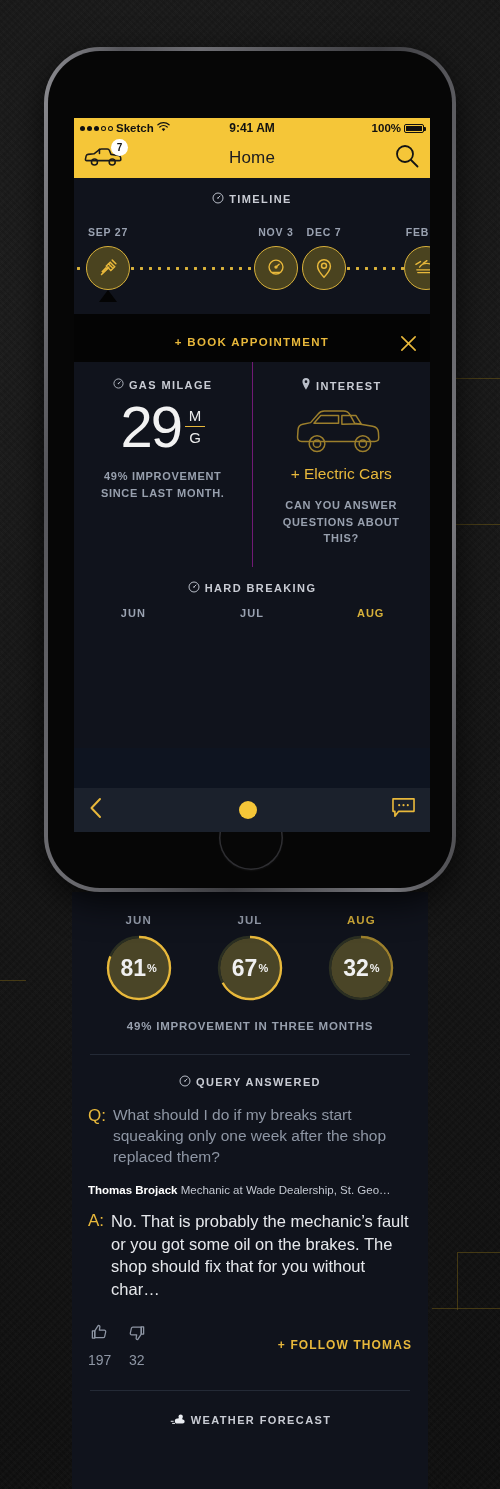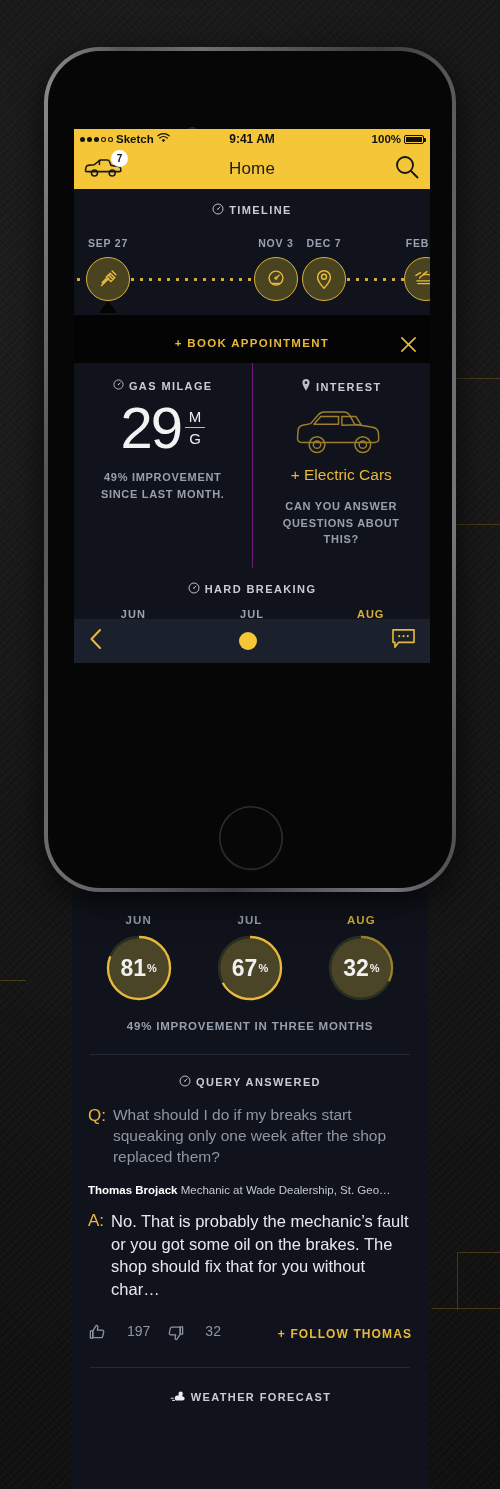--- a/index.html
+++ b/index.html
@@ -49,22 +49,22 @@
   }
   #home-button {
     position: absolute; left: 171px; bottom: 18px;
     width: 64px; height: 64px; border-radius: 50%;
     background: #070707;
     box-shadow: inset 0 0 0 1.5px #2e2e32, 0 1px 2px rgba(255,255,255,.05);
   }
 
   
   #screen {
-    position: absolute; left: 26px; top: 78px;
-    width: 356px; height: 534px;
+    position: absolute; left: 26px; top: 67px;
+    width: 356px; height: 714px;
     background: #0e1420;
     overflow: hidden;
   }
 
   
   #statusbar {
     height: 20px; background: #F5C638; color: #111;
     display: flex; align-items: center;
     font-size: 11.5px; font-weight: bold; padding: 0 6px;
   }
@@ -95,21 +95,21 @@
   
   #content { height: 570px; overflow: hidden; background:#10131c; }
   .sec-title {
     display:flex; align-items:center; justify-content:center; gap:5px;
     color:#c9ccd4; font-size:11px; letter-spacing:1.4px;
     font-family:"Liberation Sans Narrow","Liberation Sans",sans-serif;
     font-weight:bold; text-transform:uppercase;
   }
 
   
-  #timeline-sec { padding: 14px 0 6px; background:#10131c; position:relative; }
+  #timeline-sec { padding: 14px 0 16px; background:#10131c; position:relative; }
   #tl-track { position:relative; height:78px; margin-top:14px; }
   .tl-dotline {
     position:absolute; left:0; right:0; top:47px; height:3px;
     background-image: radial-gradient(circle, #D8B13A 1.4px, transparent 1.6px);
     background-size: 9px 3px; background-repeat: repeat-x;
   }
   .tl-node { position:absolute; top:26px; width:44px; height:44px; }
   .tl-circle {
     width:44px; height:44px; border-radius:50%;
     background:#4a431f; border:1.6px solid #D8B13A;
@@ -194,21 +194,21 @@
   .qa-row { display:flex; gap:7px; margin-top:16px; }
   .qa-mark { font-size:17px; color:#E8B83B; line-height:1.35; }
   .qa-mark.ans { color:#E8B83B; }
   .q-text { color:#8e96a4; font-size:15.5px; line-height:1.35; }
   .a-text { color:#e6e8ec; font-size:16.5px; line-height:1.38; }
   .attrib { margin-top:16px; font-size:11.5px; color:#dfe2e7; }
   .attrib b { color:#fff; font-weight:bold; }
   .attrib span { color:#c3c8d1; }
 
   #votes { display:flex; align-items:center; gap:16px; padding:22px 16px 0; }
-  .vote { display:flex; gap:20px; color:#8e96a4; font-size:14px; }
+  .vote { display:flex; align-items:center; gap:7px; color:#8e96a4; font-size:14px;flex-direction:column; }
   #follow { margin-left:auto; color:#E8B83B; font-size:12px; letter-spacing:1.1px;
     font-family:Liberation Sans, sans-serif; font-weight:bold; }
 
   #weather { padding:22px 0 0; }
 </style>
 </head>
 <body>
 
 <div id="backdrop">
   <div class="deco-line" style="left:456px;top:378px;width:44px;height:1px;"></div>

